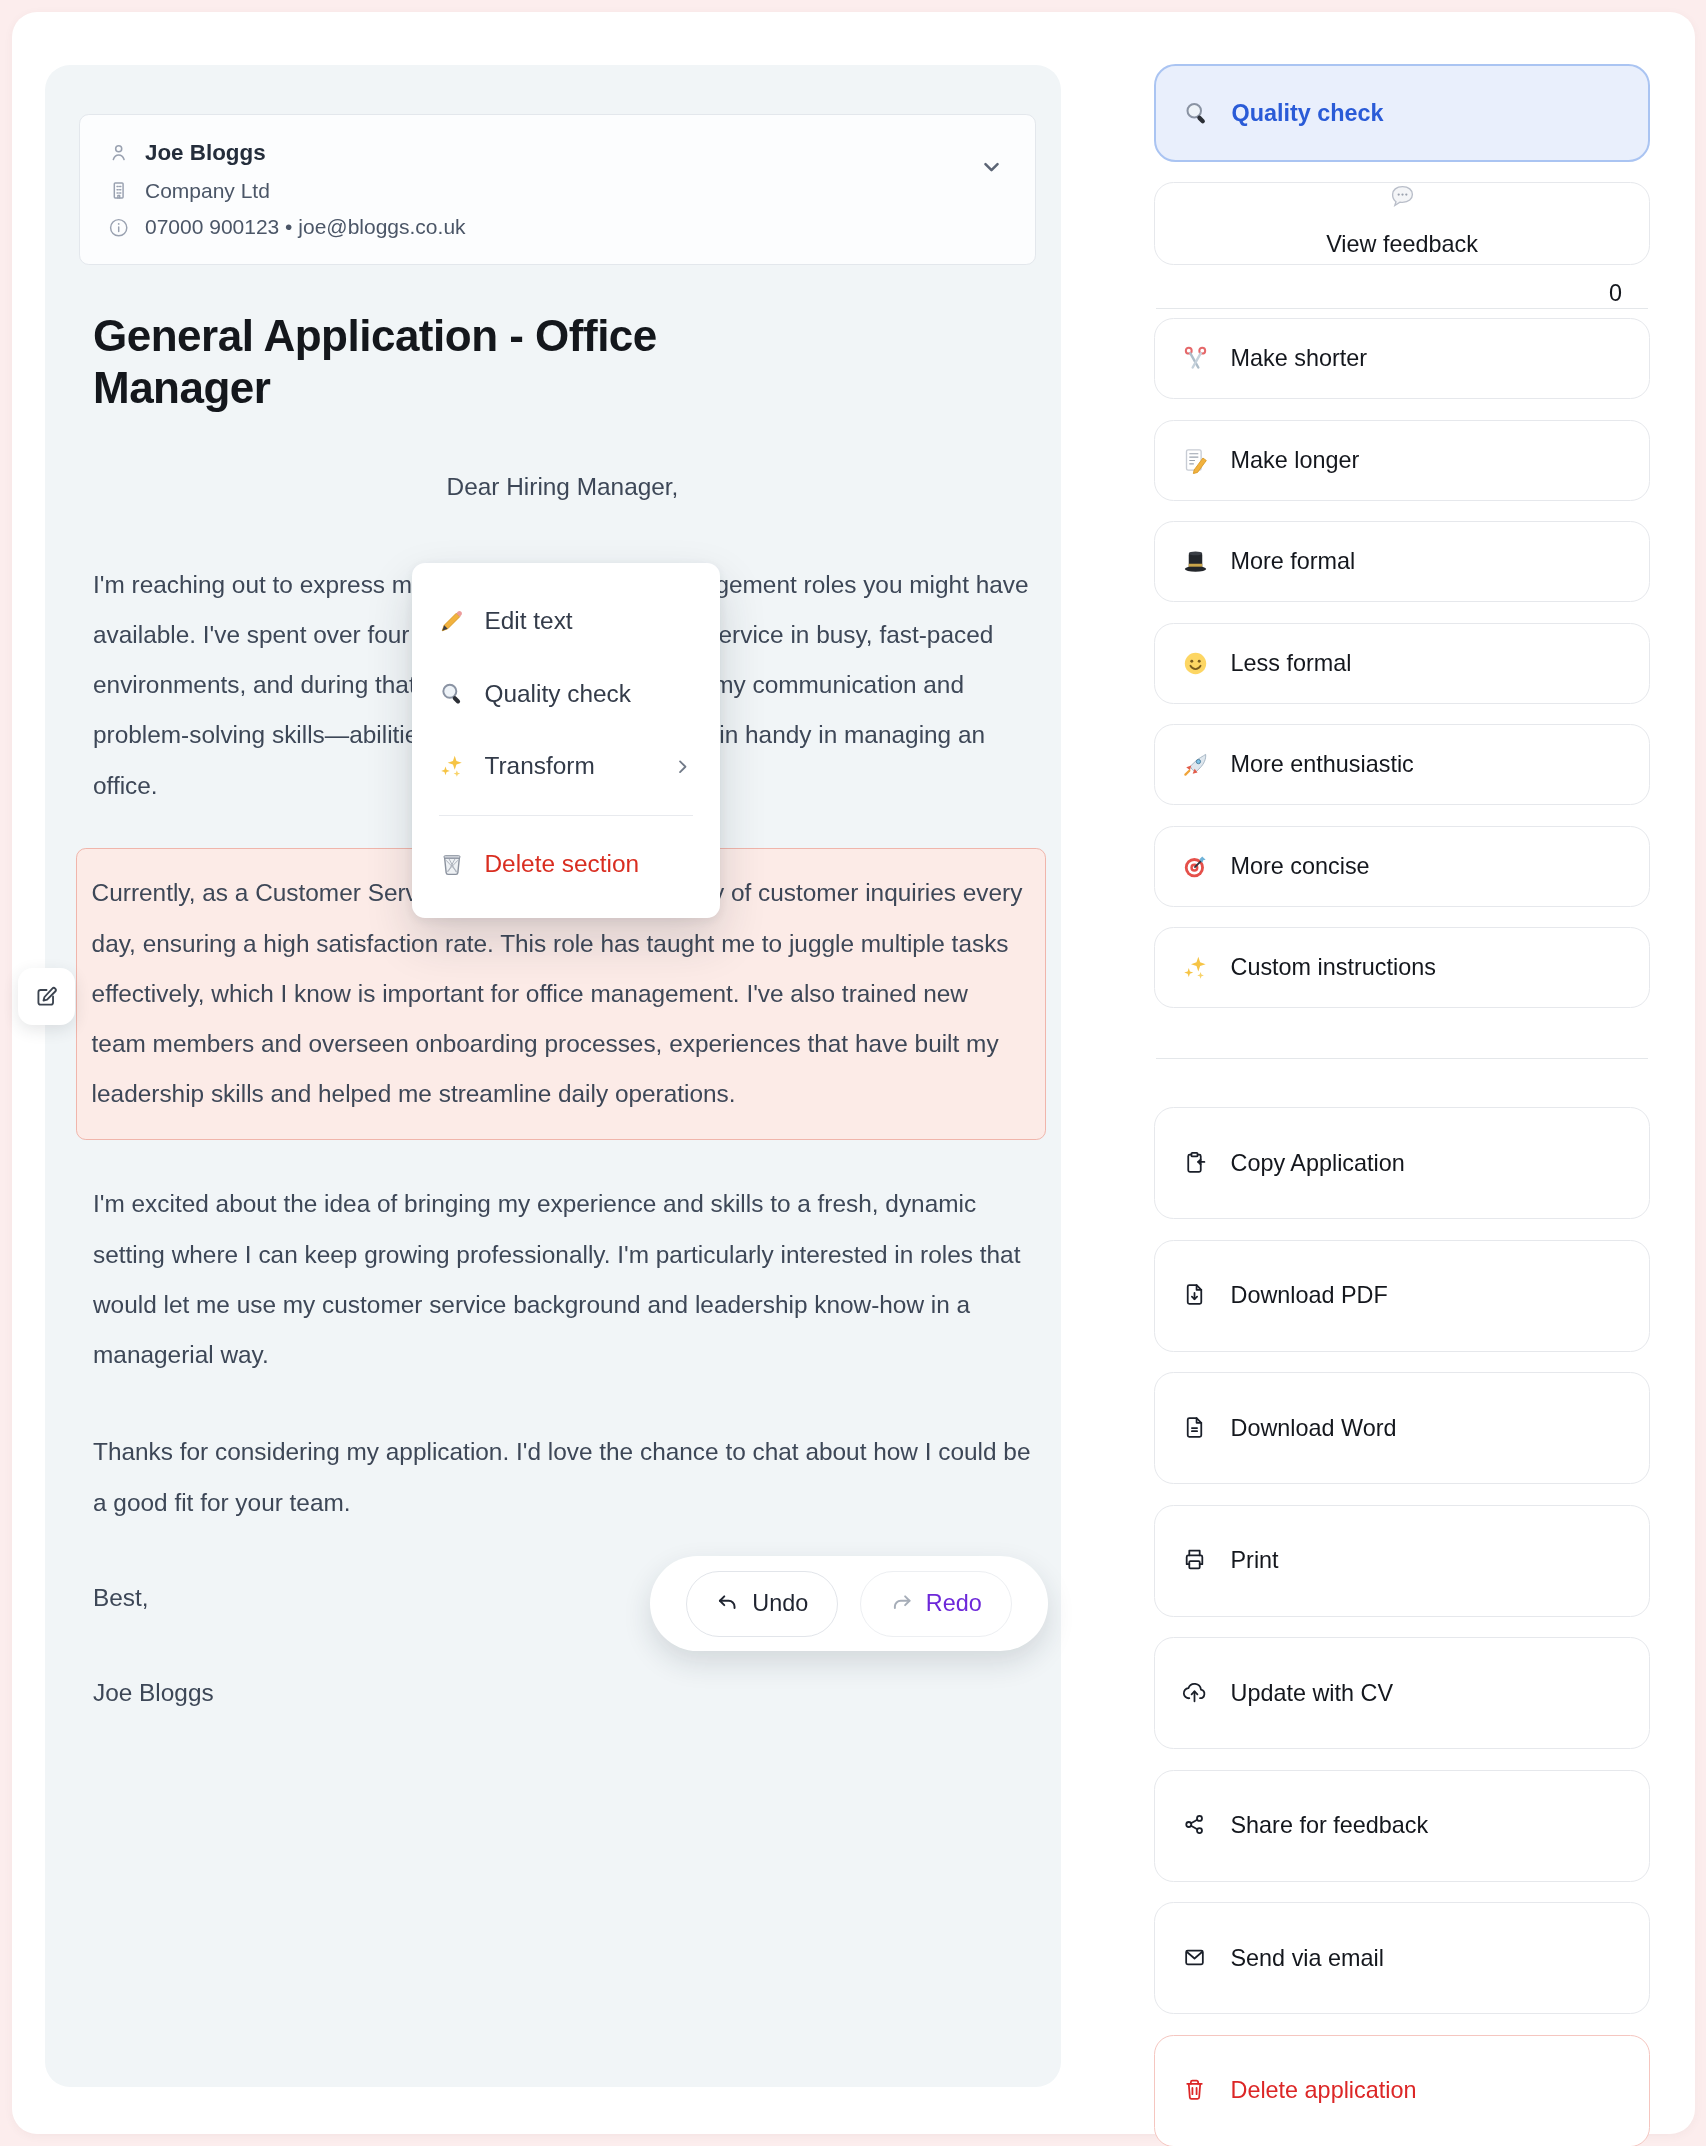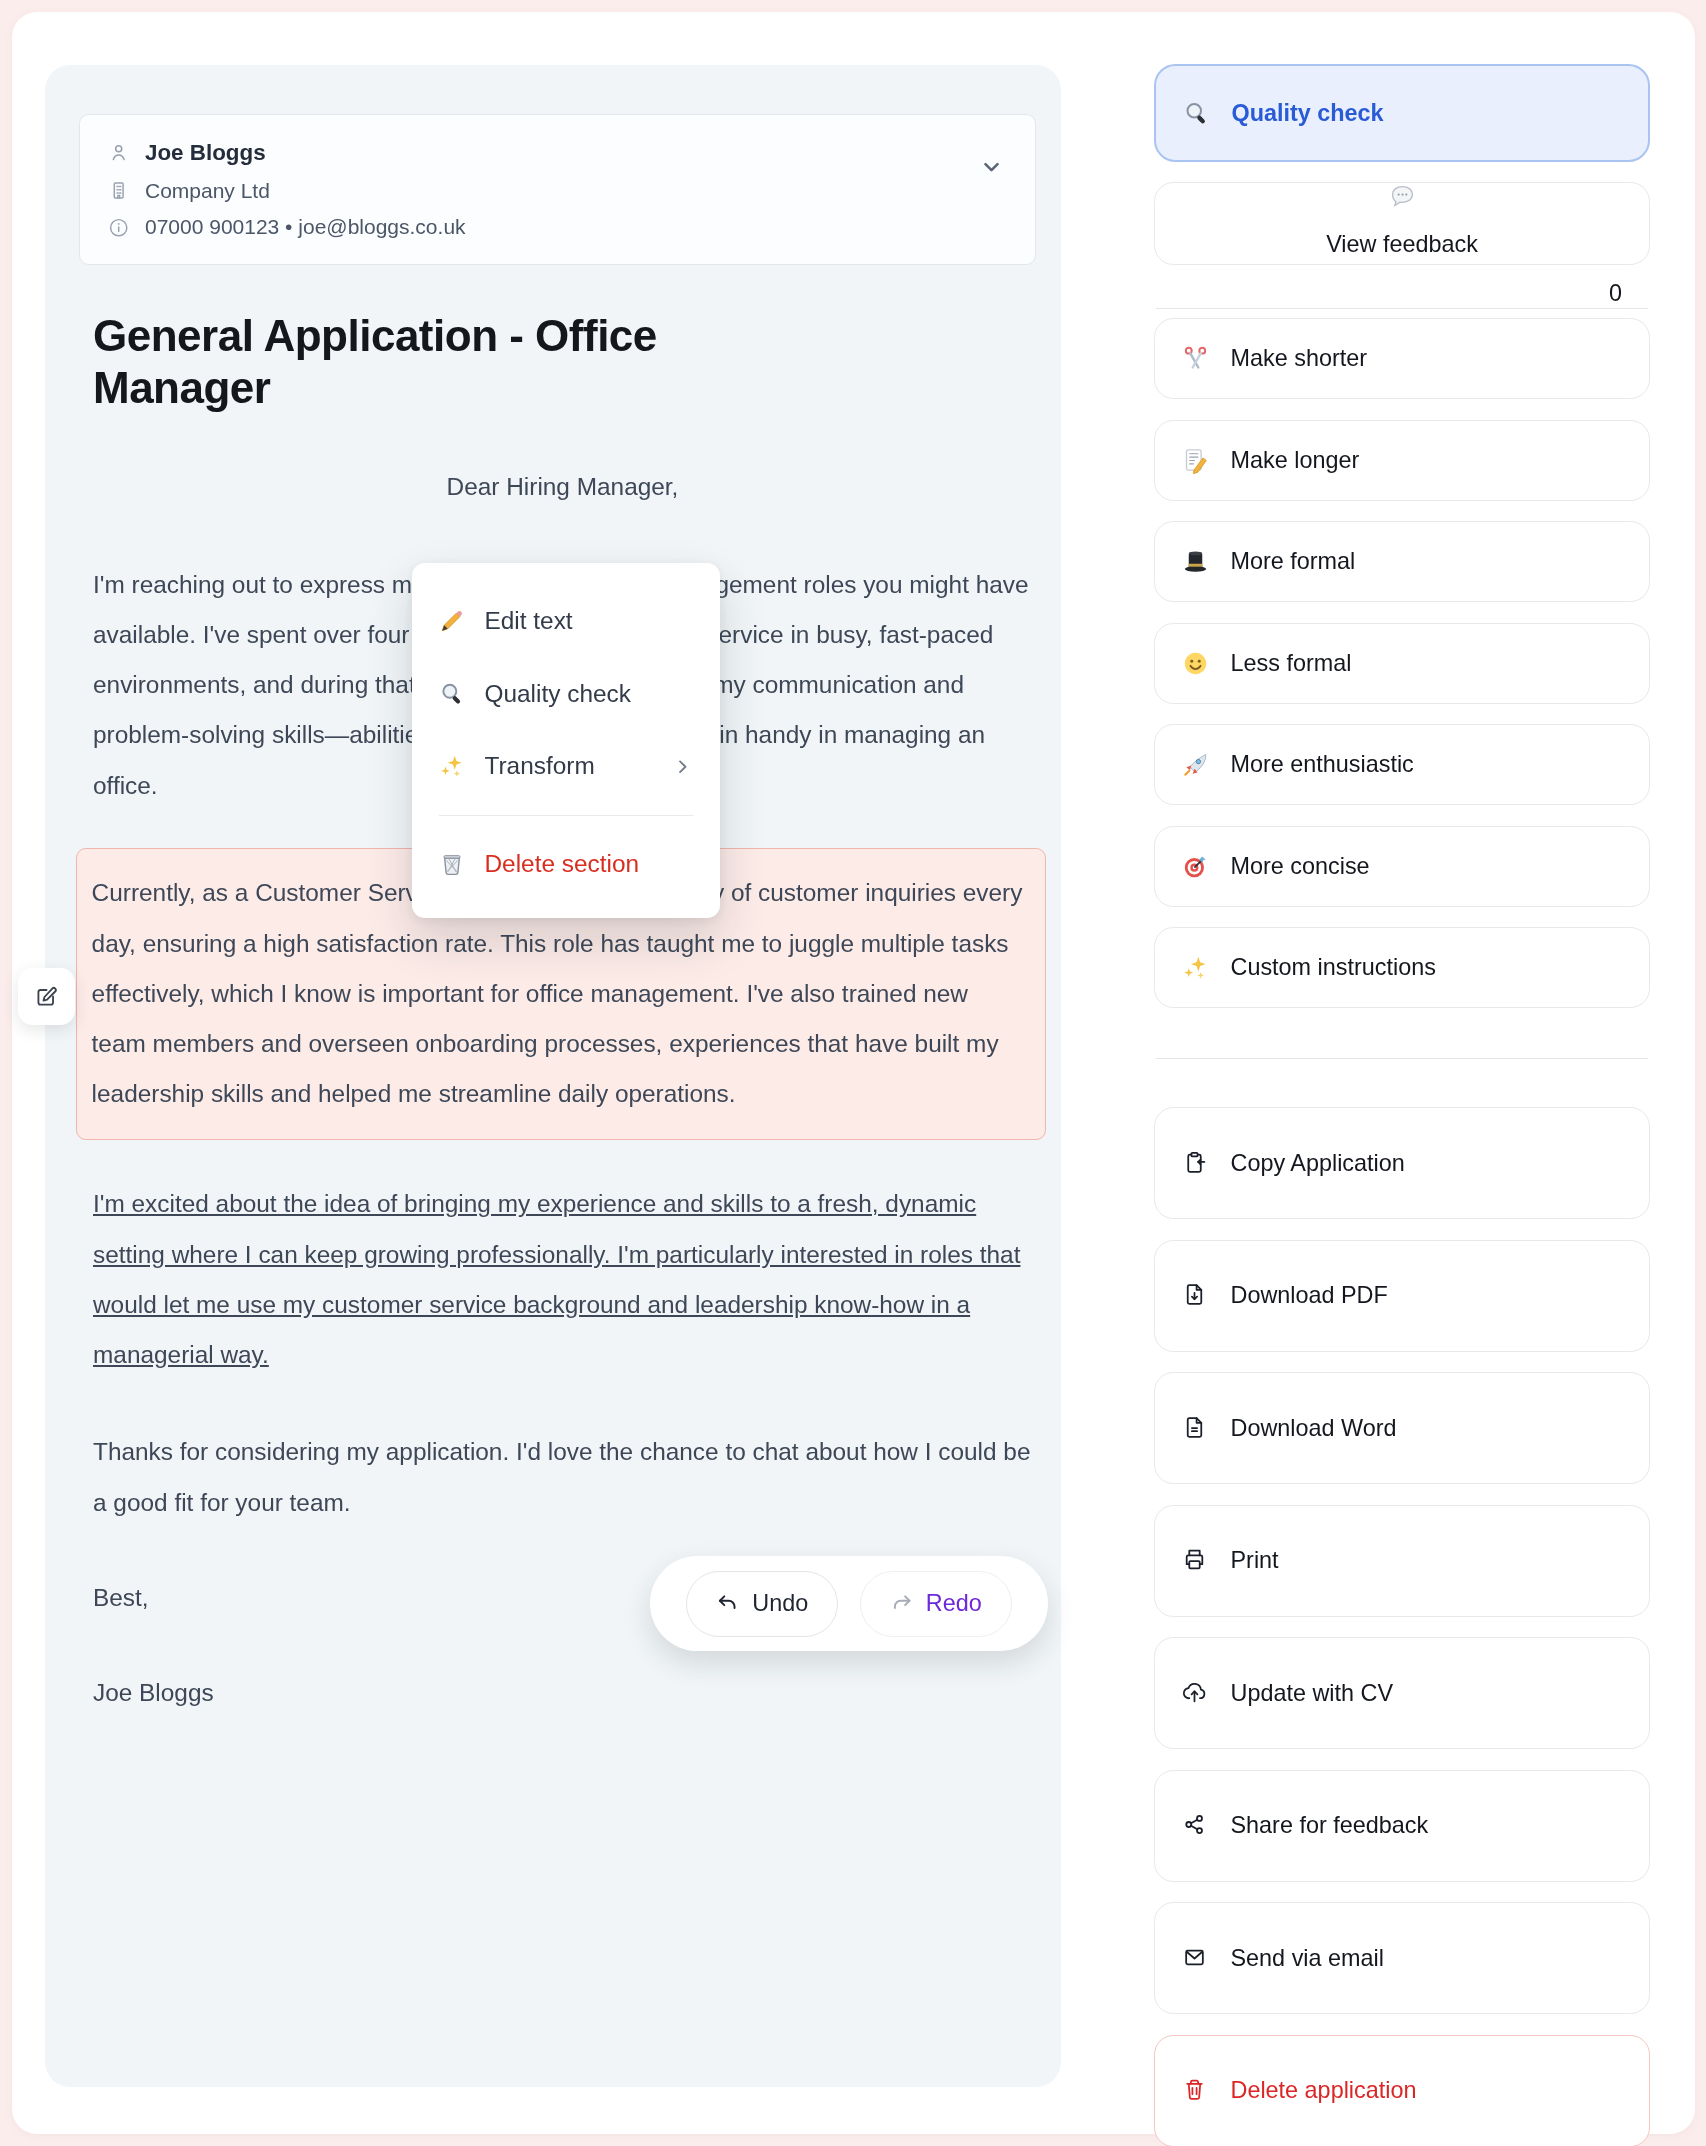--- a/index.html
+++ b/index.html
@@ -35,21 +35,21 @@
   }
   .para{
     margin:0 29px 0 48px;font-size:24.4px;line-height:2.06;color:#3d4757;
   }
   .para.greeting{margin-top:49px;text-align:center;}
   .para.p1{margin-top:47px;}
   .para.hl{
     margin:37px 14.6px 0 31px;padding:19.5px 19.5px 19.5px 14.6px;
     background:#fcebe7;border:1.5px solid #f0b5ab;border-radius:9.8px;
   }
-  .para.p3{margin-top:39px;text-decoration:underline;}
+  .para.p3{margin-top:39px;}
   .para.p4{margin-top:47px;}
   .para.signoff{margin-top:45px;}
   .para.signature{margin-top:45px;}
   
   .edit-float{
     position:absolute;left:17.6px;top:968px;width:57px;height:57px;background:#fff;
     border-radius:14.6px;box-shadow:0 4.9px 15.6px rgba(40,50,60,.12);
     display:flex;align-items:center;justify-content:center;cursor:pointer;
   }
   

